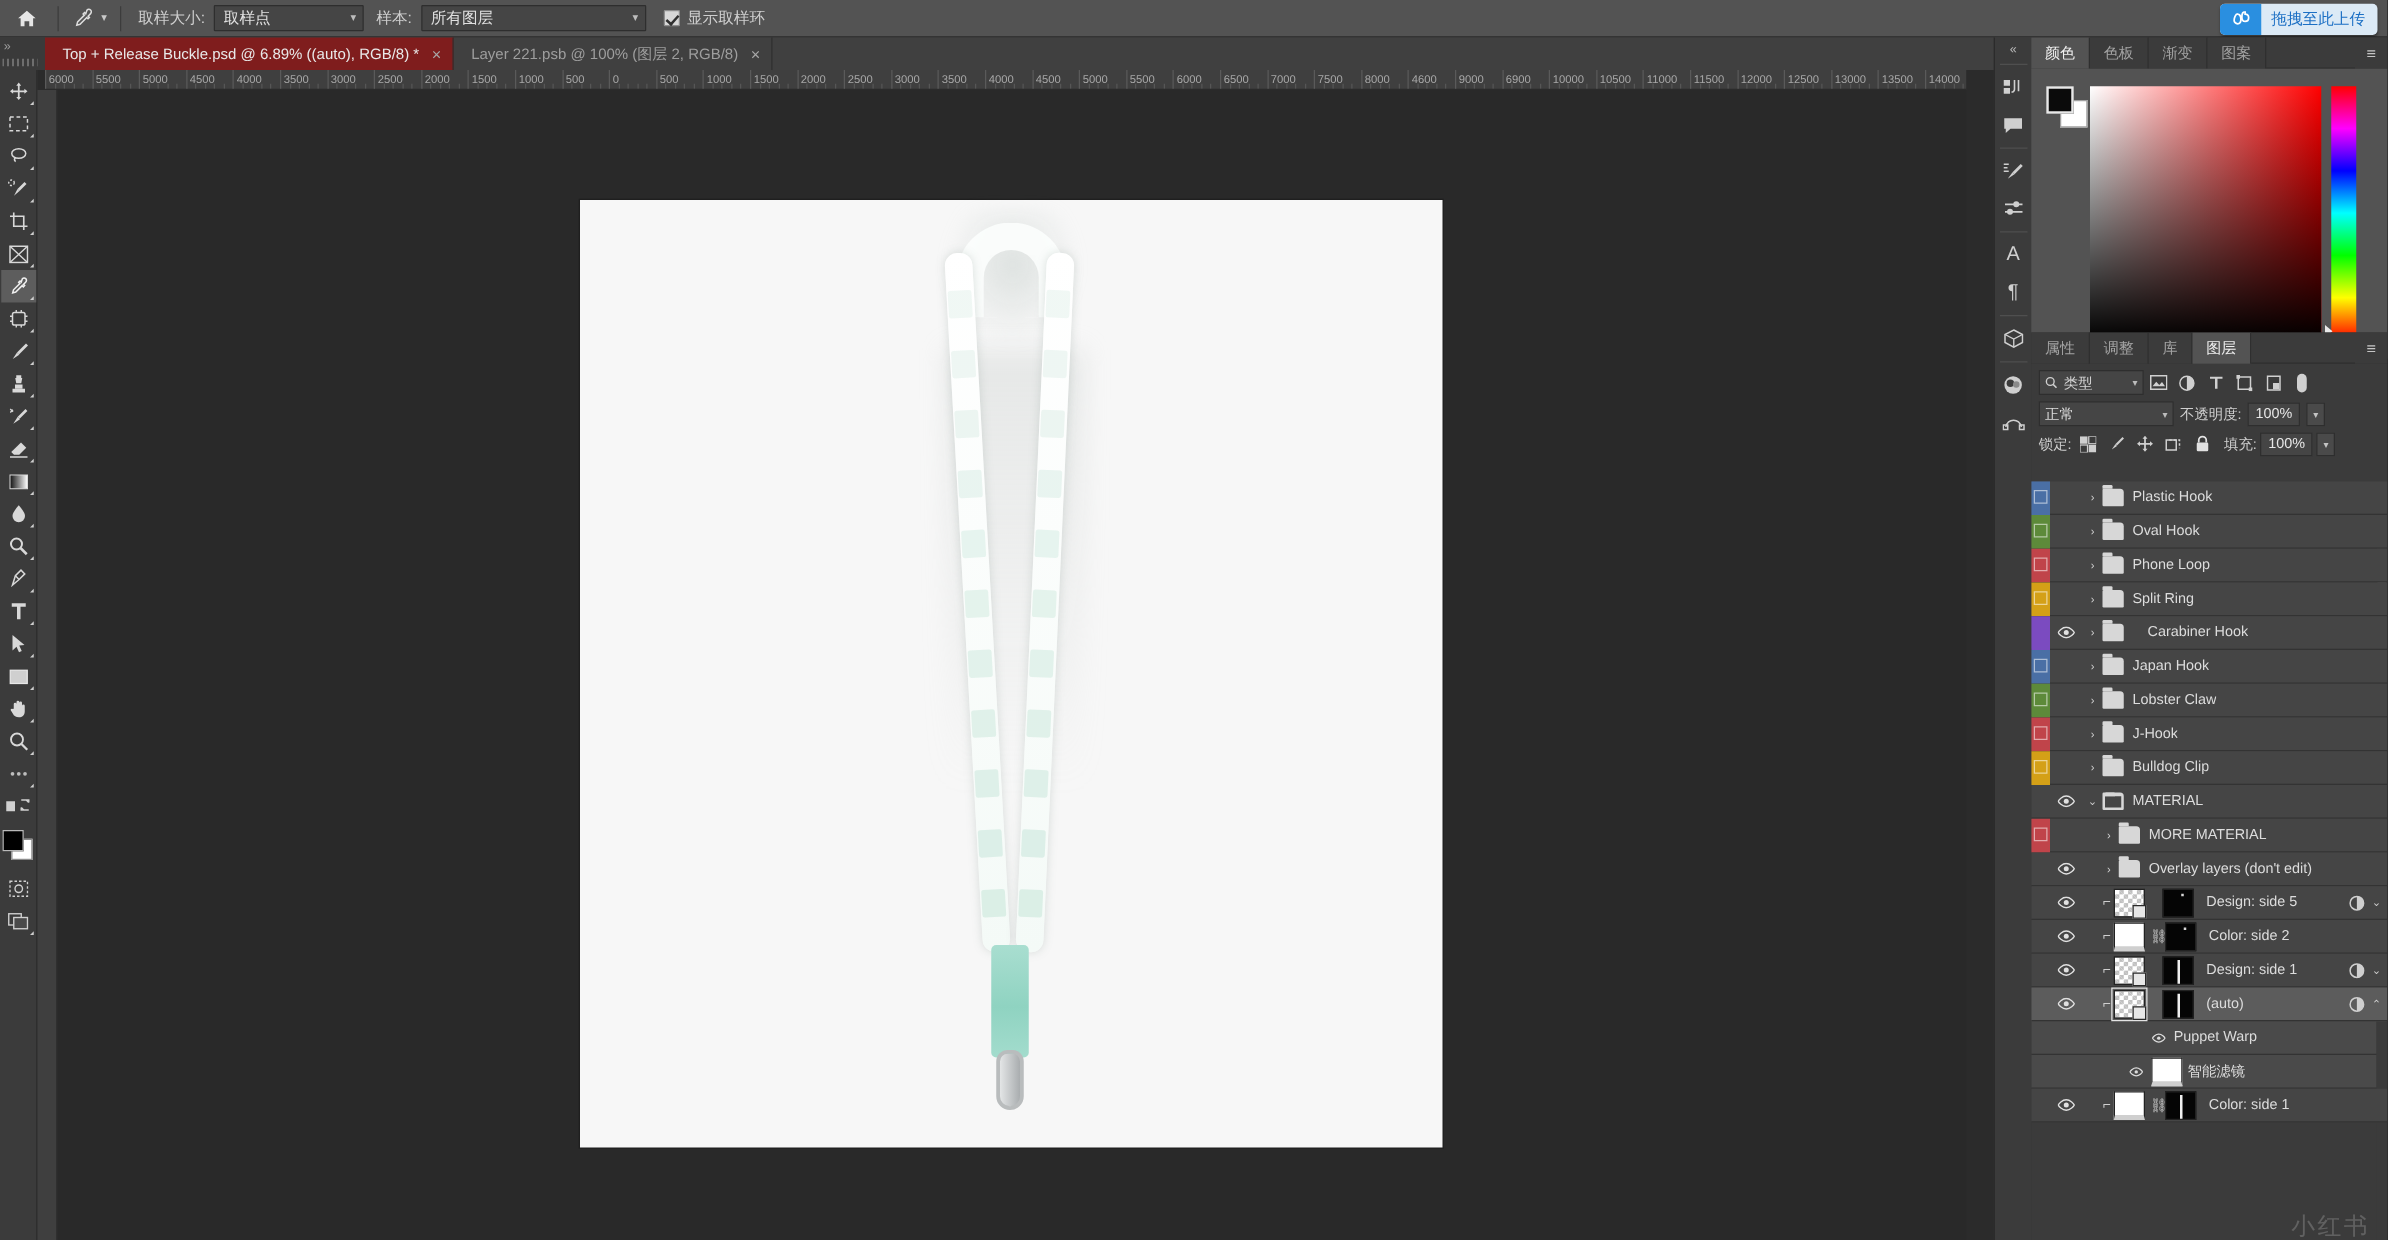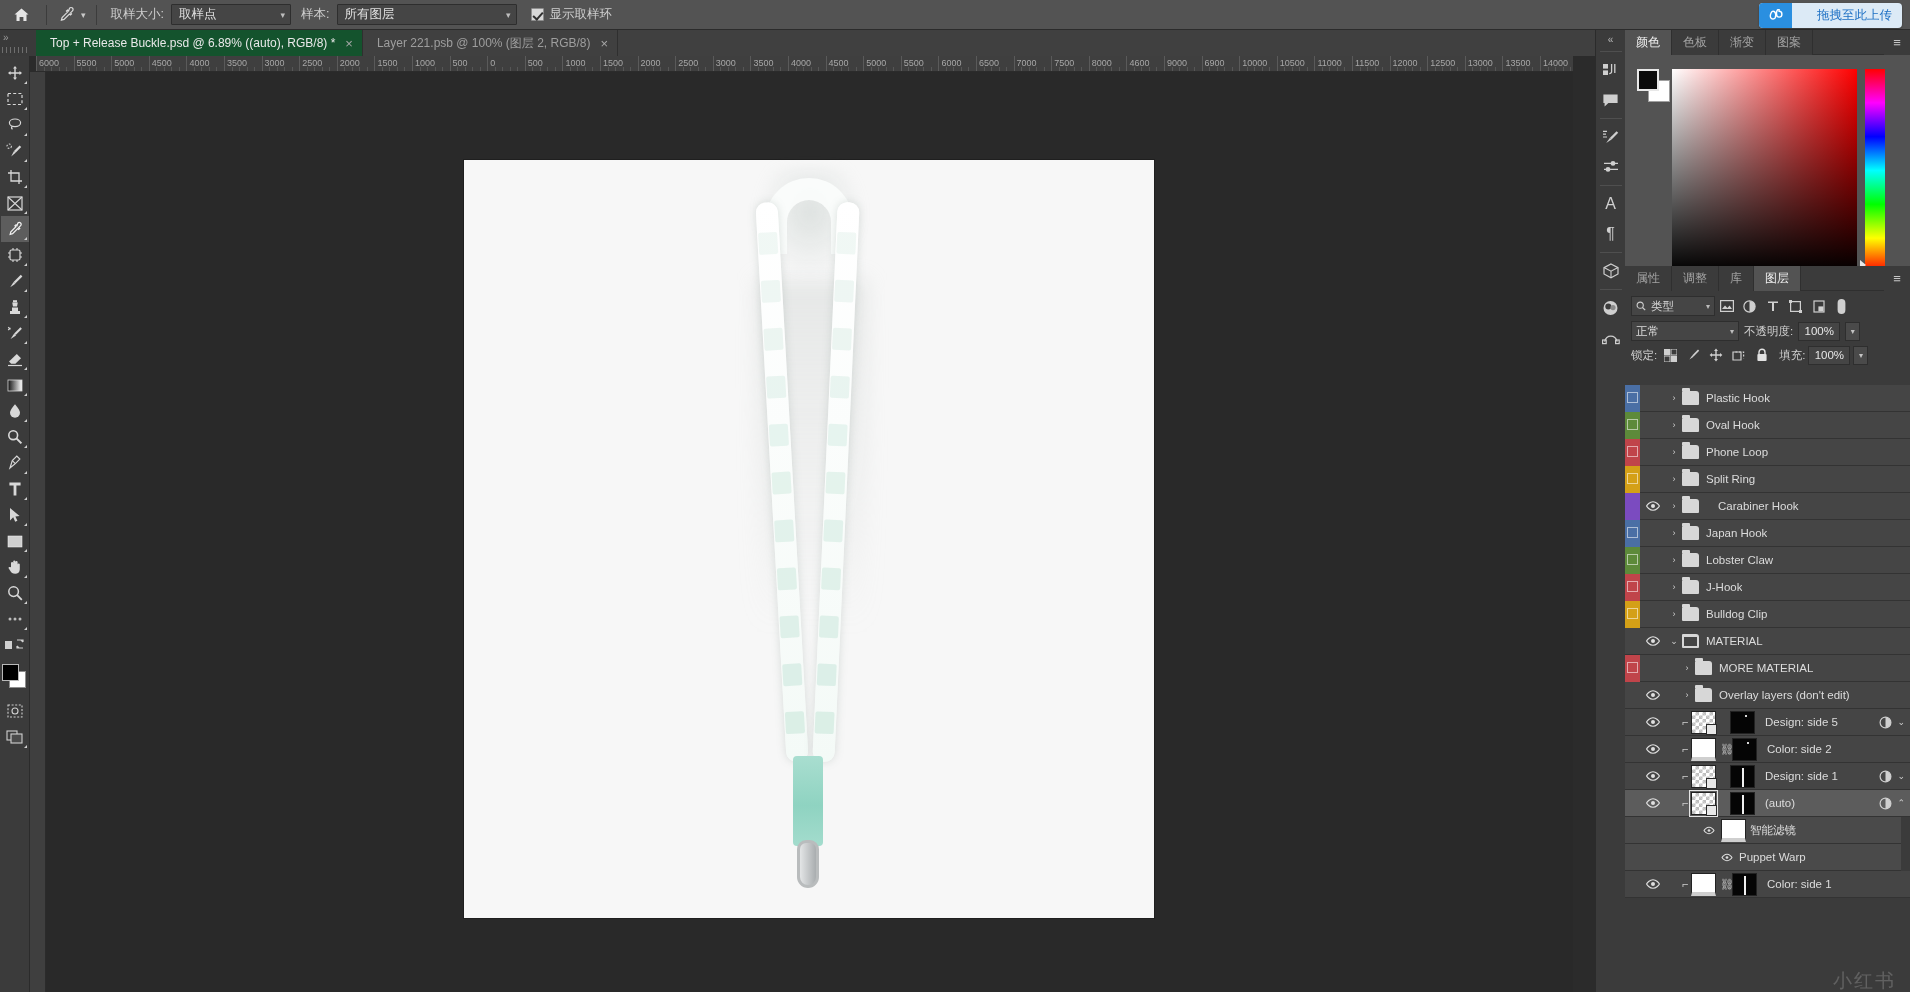--- a/index.html
+++ b/index.html
@@ -36,37 +36,37 @@
           border: solid #303030; border-width: 0 2px 2px 0; transform: rotate(42deg); }
 
   
   .upload-chip {
     position: absolute; right: 8px; top: 3px; height: 25px;
     display: flex; align-items: center; background: #dceaf6; border-radius: 4px;
     overflow: hidden; box-shadow: 0 1px 2px rgba(0,0,0,.35);
   }
   .upload-chip .ic { width: 33px; height: 25px; background: #2a8fe0;
     display: flex; align-items: center; justify-content: center; }
-  .upload-chip .tx { color: #1b6fc4; font-size: 12.5px; padding: 0 10px 0 25px; white-space: nowrap; }
+  .upload-chip .tx { color: #1b6fc4; font-size: 12.5px; padding: 0 10px 0 8px; white-space: nowrap; }
 
   
   .tabbar {
     position: absolute; left: 0; top: 30px; width: 1910px; height: 26px;
     background: #404040; display: flex; align-items: flex-end;
   }
   .tab-gutter { width: 36px; height: 26px; background: #3a3a3a; position: relative; }
   .tab-gutter .arrow { position: absolute; left: 3px; top: 2px; color: #9a9a9a; font-size: 10px; }
   .tab-gutter .rule { position: absolute; left: 2px; bottom: 3px; width: 28px; height: 6px;
      background: repeating-linear-gradient(to right,#6e6e6e 0 1px,transparent 1px 4px); }
   .doc-tab {
     height: 26px; display: flex; align-items: center; gap: 10px;
     padding: 0 9px 0 14px; font-size: 12px; color: #9e9e9e; white-space: nowrap;
     border-right: 1px solid #2f2f2f;
   }
-  .doc-tab.active { background: #14532d; color: #e9e9e9; }
+  .doc-tab.active { background: #7f1d1d; color: #e9e9e9; }
   .doc-tab .x { font-size: 13px; color: #a8a8a8; }
 
   
   .toolbar {
     position: absolute; left: 0; top: 56px; width: 30px; height: 936px;
     background: #3b3b3b; border-right: 1px solid #2b2b2b;
     display: flex; flex-direction: column; align-items: center; padding-top: 4px;
   }
   .tool { width: 28px; height: 26px; display: flex; align-items: center; justify-content: center;
     position: relative; color: #d2d2d2; }
@@ -1197,40 +1197,40 @@
             <span class="lname" style="margin-left:6px">(auto)</span>
             <span class="fxicon">
               <svg width="13" height="13" viewBox="0 0 13 13">
                 <circle cx="6.5" cy="6.5" r="5.4" fill="none" stroke="#cfcfcf" stroke-width="1.2"></circle>
                 <path d="M6.5 1.1a5.4 5.4 0 0 1 0 10.8z" fill="#cfcfcf"></path>
               </svg>
               <span style="font-size:9px">⌃</span>
             </span>
           </div>
           <div class="subrow">
+            <span style="width:96px"></span>
+            <span style="margin-right:6px;display:flex">
+              <svg width="12" height="9" viewBox="0 0 14 10">
+                <path d="M7 1.2C4 1.2 1.6 4 1.2 5c.4 1 2.8 3.8 5.8 3.8S12.4 6 12.8 5C12.4 4 10 1.2 7 1.2z" fill="none" stroke="#dcdcdc" stroke-width="1.2"></path>
+                <circle cx="7" cy="5" r="1.6" fill="#dcdcdc"></circle>
+              </svg>
+            </span>
+            <span class="lname">Puppet Warp</span>
+          </div>
+          <div class="subrow">
             <span style="width:78px"></span>
             <span style="margin-right:6px;display:flex">
               <svg width="12" height="9" viewBox="0 0 14 10">
                 <path d="M7 1.2C4 1.2 1.6 4 1.2 5c.4 1 2.8 3.8 5.8 3.8S12.4 6 12.8 5C12.4 4 10 1.2 7 1.2z" fill="none" stroke="#dcdcdc" stroke-width="1.2"></path>
                 <circle cx="7" cy="5" r="1.6" fill="#dcdcdc"></circle>
               </svg>
             </span>
             <span class="thumb white"></span>
             <span class="lname">智能滤镜</span>
           </div>
-          <div class="subrow">
-            <span style="width:96px"></span>
-            <span style="margin-right:6px;display:flex">
-              <svg width="12" height="9" viewBox="0 0 14 10">
-                <path d="M7 1.2C4 1.2 1.6 4 1.2 5c.4 1 2.8 3.8 5.8 3.8S12.4 6 12.8 5C12.4 4 10 1.2 7 1.2z" fill="none" stroke="#dcdcdc" stroke-width="1.2"></path>
-                <circle cx="7" cy="5" r="1.6" fill="#dcdcdc"></circle>
-              </svg>
-            </span>
-            <span class="lname">Puppet Warp</span>
-          </div>
           <div class="lrow">
             <span class="colorlabel" style="background:transparent"></span>
             <span class="eye">
               <svg width="14" height="10" viewBox="0 0 14 10">
                 <path d="M7 .8C3.6.8 1 4 .6 5c.4 1 3 4.2 6.4 4.2S13 6 13.4 5C13 4 10.4.8 7 .8z" fill="none" stroke="#e0e0e0" stroke-width="1.1"></path>
                 <circle cx="7" cy="5" r="2" fill="#e0e0e0"></circle>
               </svg>
             </span>
             <span style="width:14px"></span>
             <span class="clipmark">⌐</span>

